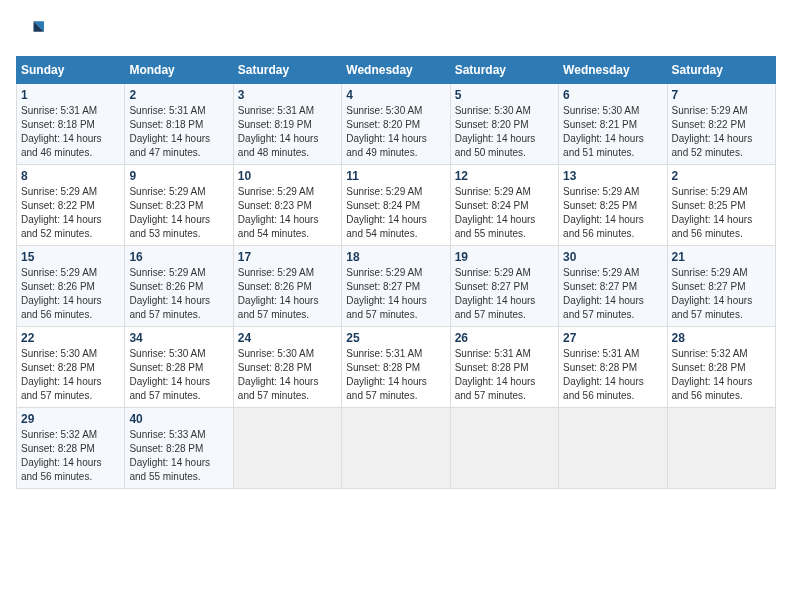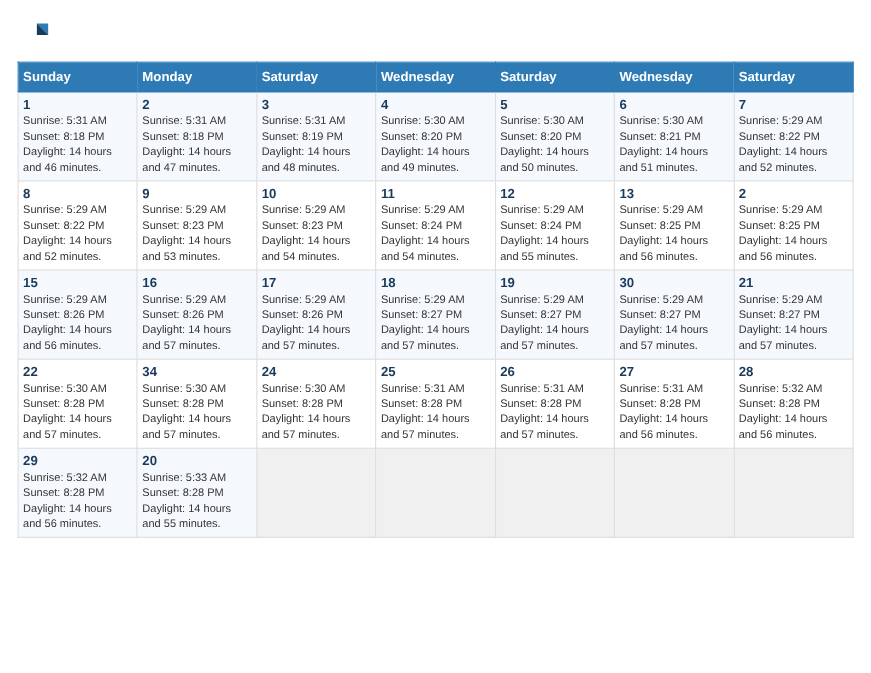--- a/index.html
+++ b/index.html
@@ -331,21 +331,21 @@
       </tr>
       <tr>
         <td>
           <span class="day-num">29</span>
           <div class="day-info" style="white-space: pre-line;">Sunrise: 5:32 AM
 Sunset: 8:28 PM
 Daylight: 14 hours
 and 56 minutes.</div>
         </td>
         <td>
-          <span class="day-num">20</span>
+          <span class="day-num">40</span>
           <div class="day-info" style="white-space: pre-line;">Sunrise: 5:33 AM
 Sunset: 8:28 PM
 Daylight: 14 hours
 and 55 minutes.</div>
         </td>
         <td class="empty-cell"></td>
         <td class="empty-cell"></td>
         <td class="empty-cell"></td>
         <td class="empty-cell"></td>
         <td class="empty-cell"></td>

